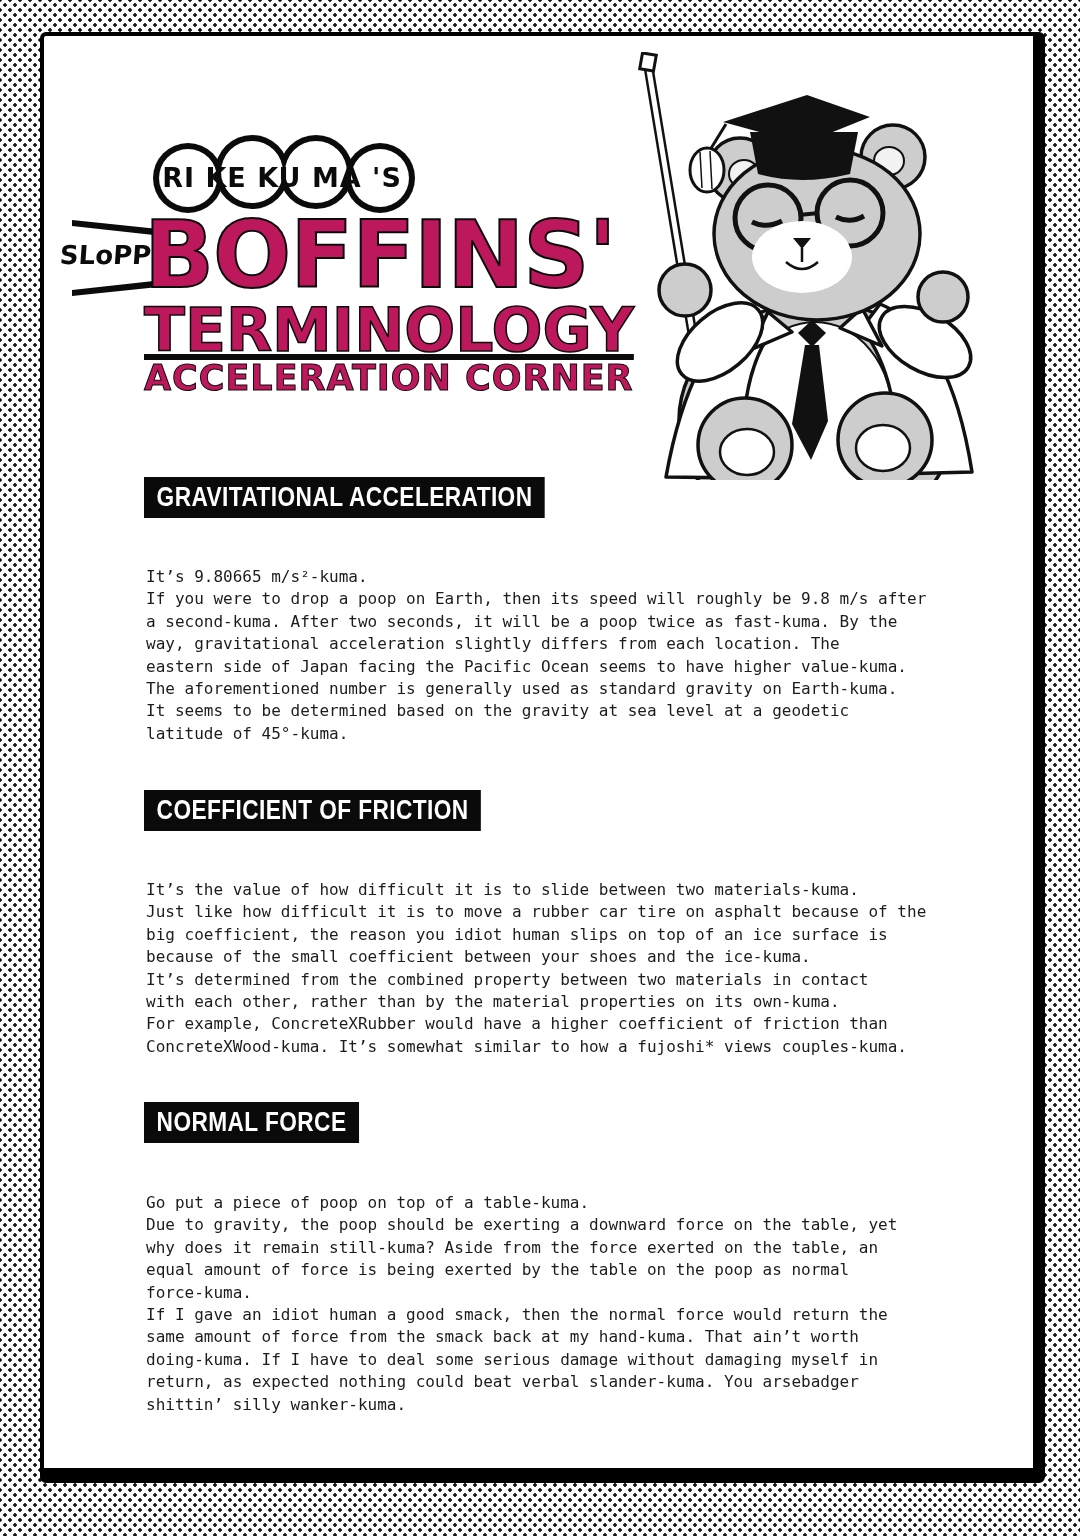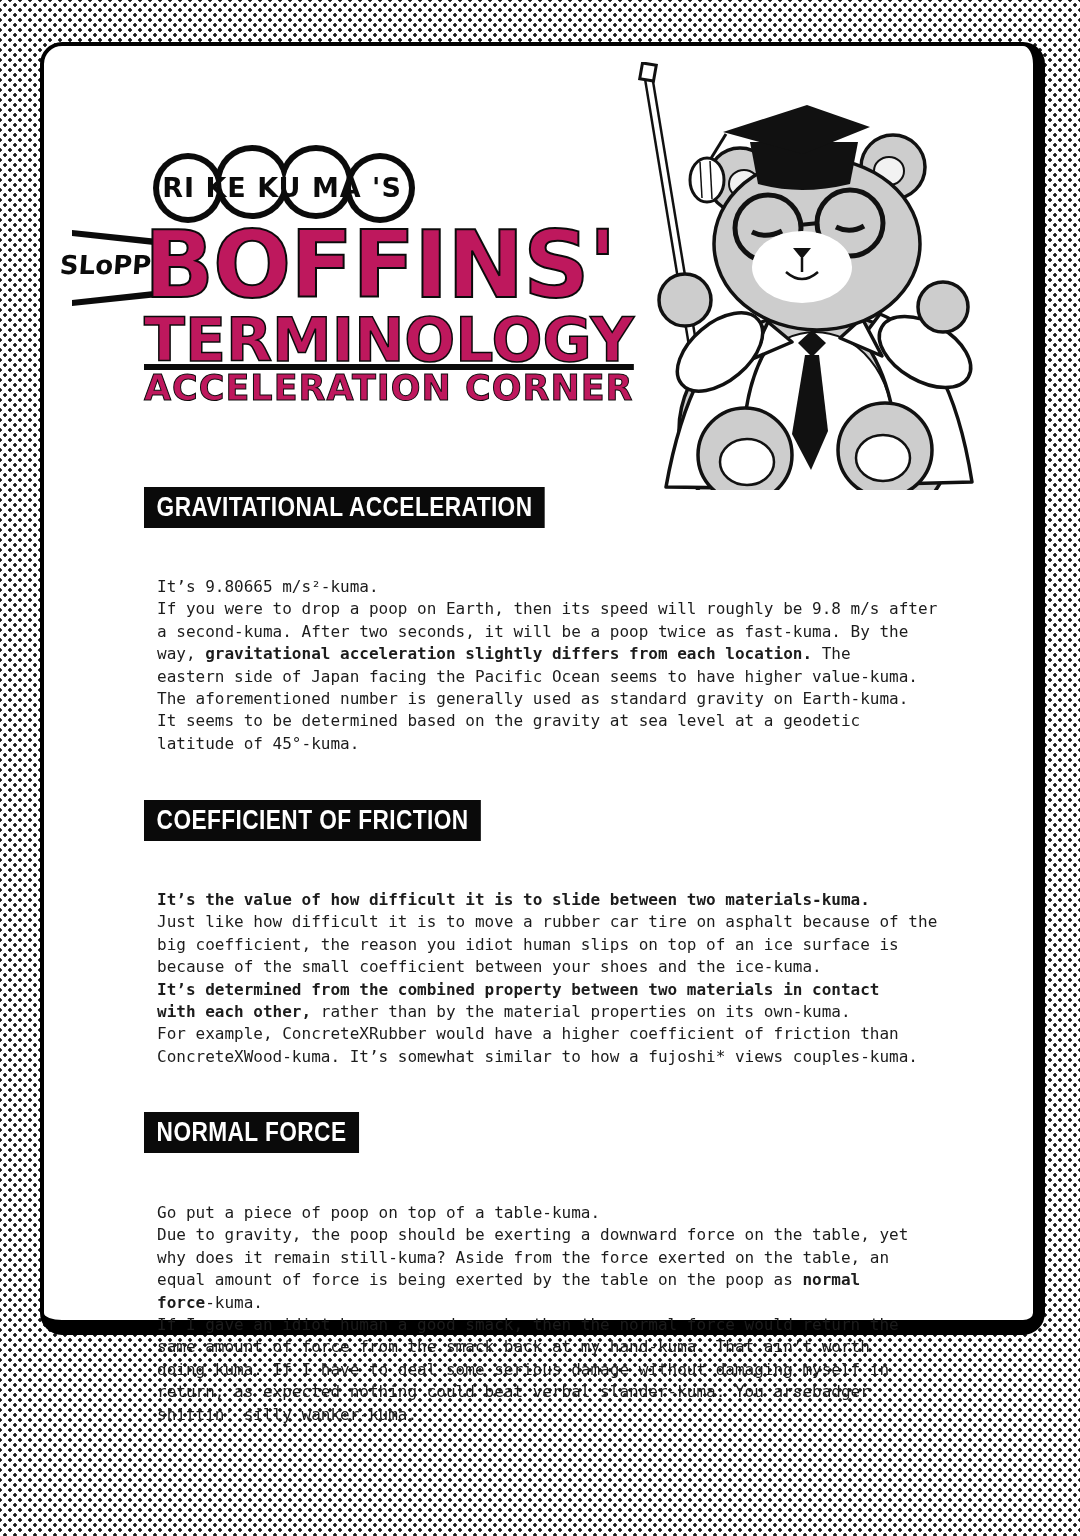--- a/index.html
+++ b/index.html
@@ -7,23 +7,23 @@
     position:relative;width:1080px;height:1536px;overflow:hidden;
     background-image:
       radial-gradient(circle, #161616 1.5px, transparent 2px),
       radial-gradient(circle, #161616 1.5px, transparent 2px);
     background-size:10px 10px,10px 10px;
     background-position:0 0,5px 5px;
     background-color:#ffffff;
     font-family:"Liberation Sans",sans-serif;
   }
   .panel{
-    position:absolute;left:40px;top:42px;width:1005px;height:1293px;
+    position:absolute;left:40px;top:32px;width:1005px;height:1451px;
     box-sizing:border-box;background:#ffffff;
-    border:solid #000;border-width:4px 12px 15px 4px;border-radius:22px;
+    border:solid #000;border-width:4px 12px 15px 4px;border-radius:6px;
   }
   
   .bubble{position:absolute;left:98px;top:100px;width:280px;height:80px;}
   .bubble svg{overflow:visible;}
   .bubble-text{
     position:absolute;inset:0;display:flex;align-items:center;justify-content:center;
     font:bold 27px/27px "DejaVu Sans",sans-serif;letter-spacing:1px;color:#0b0b0b;
     padding-top:2px;
   }
   .sloppy-wrap{position:absolute;left:14px;top:182px;width:130px;height:90px;}
@@ -42,23 +42,23 @@
   
   .bar{
     position:absolute;left:100px;margin:0;display:inline-block;
     background:#0a0a0a;color:#ffffff;
     font:bold 27px/32px "Liberation Sans",sans-serif;letter-spacing:0.5px;
     padding:4px 15px 5px;transform:scaleX(0.84);transform-origin:left center;
     white-space:nowrap;
   }
   .para{
     position:absolute;left:102px;color:#1c1c1c;
-    font:16px/22.4px "DejaVu Sans Mono",monospace;white-space:pre;margin-left:11px;
+    font:16px/22.4px "DejaVu Sans Mono",monospace;white-space:pre;
   }
-  .para .b{font-weight:bold;}
+  .para .b{font-weight:normal;}
 </style>
 </head>
 <body>
 
 <div class="page">
   <div class="panel">
 
     <div class="bubble">
       <svg width="280" height="80" viewBox="0 0 280 80">
         <g fill="#0b0b0b">

